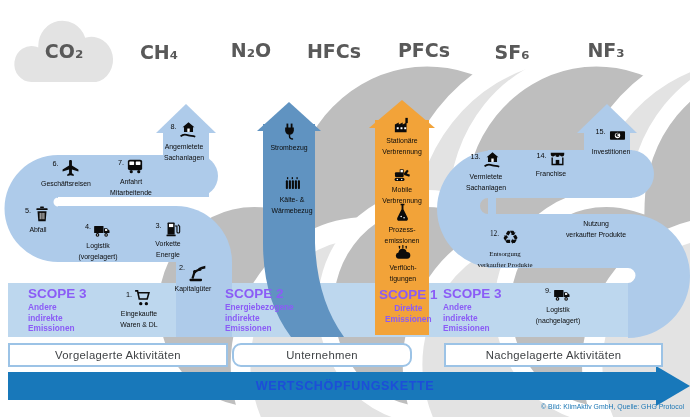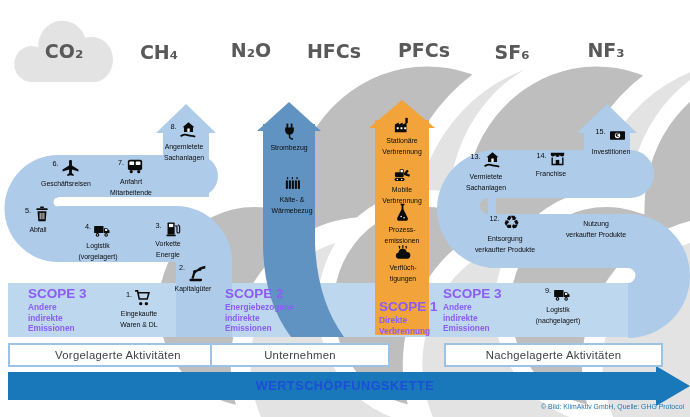--- a/index.html
+++ b/index.html
@@ -217,24 +217,24 @@
   <div class="ssub pre">Andere
 indirekte
 Emissionen</div>
 </div>
 <div class="scope" style="left:225px;top:287px;">
   <div class="stitle">SCOPE 2</div>
   <div class="ssub pre">Energiebezogene
 indirekte
 Emissionen</div>
 </div>
-<div class="scope" style="left:379px;top:300px;">
+<div class="scope" style="left:379px;top:288px;text-align:center;">
   <div class="stitle">SCOPE 1</div>
   <div class="ssub pre">Direkte
-Verbrennung</div>
+Emissionen</div>
 </div>
 <div class="scope" style="left:443px;top:287px;">
   <div class="stitle">SCOPE 3</div>
   <div class="ssub pre">Andere
 indirekte
 Emissionen</div>
 </div>
 
 <div class="item" style="left:109px;top:289px;width:60px;">
   <div class="ihead">
@@ -376,21 +376,21 @@
           <use href="#sym-truck"></use>
         </svg>
       </div>
   <div class="lbl pre">Logistik
 (nachgelagert)</div>
 </div>
 <div class="item" style="left:558px;top:217px;width:76px;">
   <div class="lbl pre">Nutzung
 verkaufter  Produkte</div>
 </div>
-<div class="item" style="left:467px;top:213px;width:76px;">
+<div class="item" style="left:467px;top:228px;width:76px;font-family:Liberation Serif, serif;">
   <div class="ihead">
         <span class="num">12.</span>
         <svg class="ic" width="19" height="19" viewBox="0 0 24 24">
           <use href="#sym-recycle"></use>
         </svg>
       </div>
   <div class="lbl pre">Entsorgung
 verkaufter  Produkte</div>
 </div>
 <div class="item" style="left:457px;top:151px;width:58px;">
@@ -416,19 +416,19 @@
   <div class="ihead">
         <span class="num">15.</span>
         <svg class="ic" width="19" height="19" viewBox="0 0 24 24">
           <use href="#sym-money"></use>
         </svg>
       </div>
   <div class="lbl pre">Investitionen</div>
 </div>
 
 <div class="vcbox" style="left:8px;top:343px;width:220px;">Vorgelagerte  Aktivitäten</div>
-<div class="vcbox" style="left:210px;top:343px;width:180px;">Unternehmen</div>
+<div class="vcbox" style="left:232px;top:343px;width:180px;border-radius:9px;">Unternehmen</div>
 <div class="vcbox" style="left:444px;top:343px;width:219px;">Nachgelagerte  Aktivitäten</div>
 
 <div class="vc-arrow-label">WERTSCHÖPFUNGSKETTE</div>
 <div class="credit">© Bild: KlimAktiv GmbH, Quelle: GHG Protocol</div>
 
 </div>
 
 </body></html>

